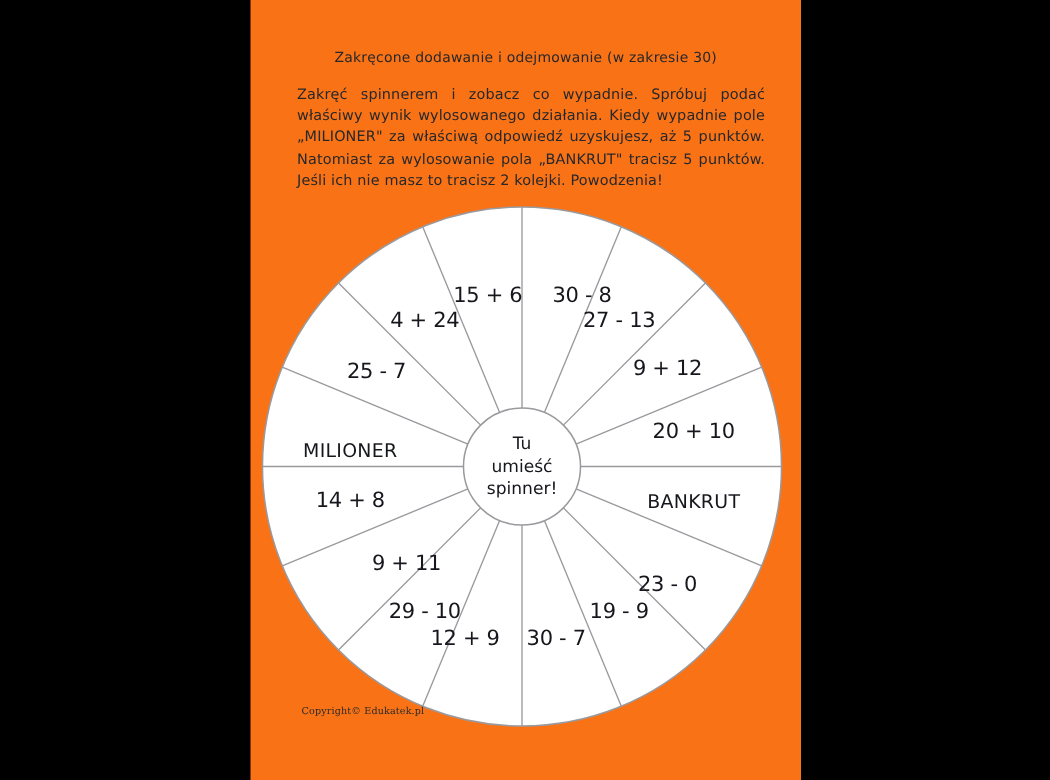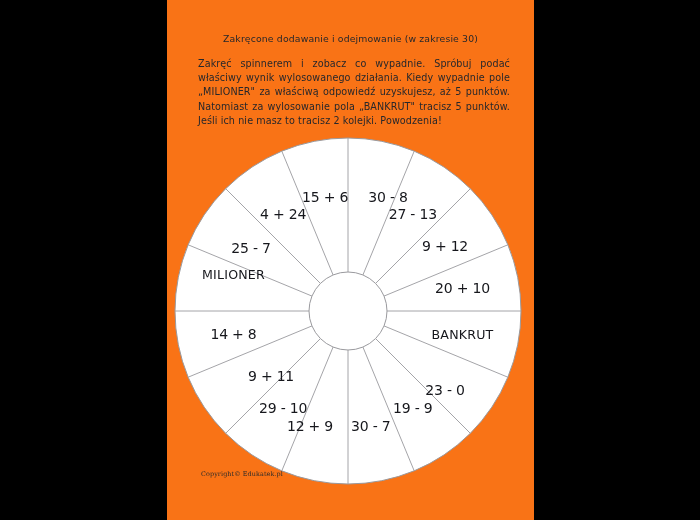--- a/index.html
+++ b/index.html
@@ -150,24 +150,29 @@
           <div class="seg-label" style="left: 278px; top: 246.2px;">9 + 12</div>
           <div class="seg-label" style="left: 295.5px; top: 288.2px;">20 + 10</div>
           <div class="seg-label word" style="left: 295.5px; top: 333.8px;">BANKRUT</div>
           <div class="seg-label" style="left: 278px; top: 390px;">23 - 0</div>
           <div class="seg-label" style="left: 245.8px; top: 408px;">19 - 9</div>
           <div class="seg-label" style="left: 203.8px; top: 425.5px;">30 - 7</div>
           <div class="seg-label" style="left: 143px; top: 425.5px; text-align: right;">12 + 9</div>
           <div class="seg-label" style="left: 116.2px; top: 408px;">29 - 10</div>
           <div class="seg-label" style="left: 84px; top: 375.8px; margin-left: 20px;">9 + 11</div>
           <div class="seg-label" style="left: 66.5px; top: 333.8px;">14 + 8</div>
-          <div class="seg-label word" style="left: 66.5px; top: 274px; text-align: right;">MILIONER</div>
+          <div class="seg-label word" style="left: 66.5px; top: 300px; text-align: right;">MILIONER</div>
           <div class="seg-label" style="left: 84px; top: 248px;">25 - 7</div>
           <div class="seg-label" style="left: 116.2px; top: 214px;">4 + 24</div>
           <div class="seg-label" style="left: 158.2px; top: 196.5px;">15 + 6</div>
         </div>
 
+      <div id="hub-text" style="left:181px; top:311px;">
+        <div>Tu</div>
+        <div>umieść</div>
+        <div>spinner!</div>
+      </div>
     </div>
 
     <div id="copyright">Copyright© Edukatek.pl</div>
 
   </div>
 </div>
 
 </body></html>

